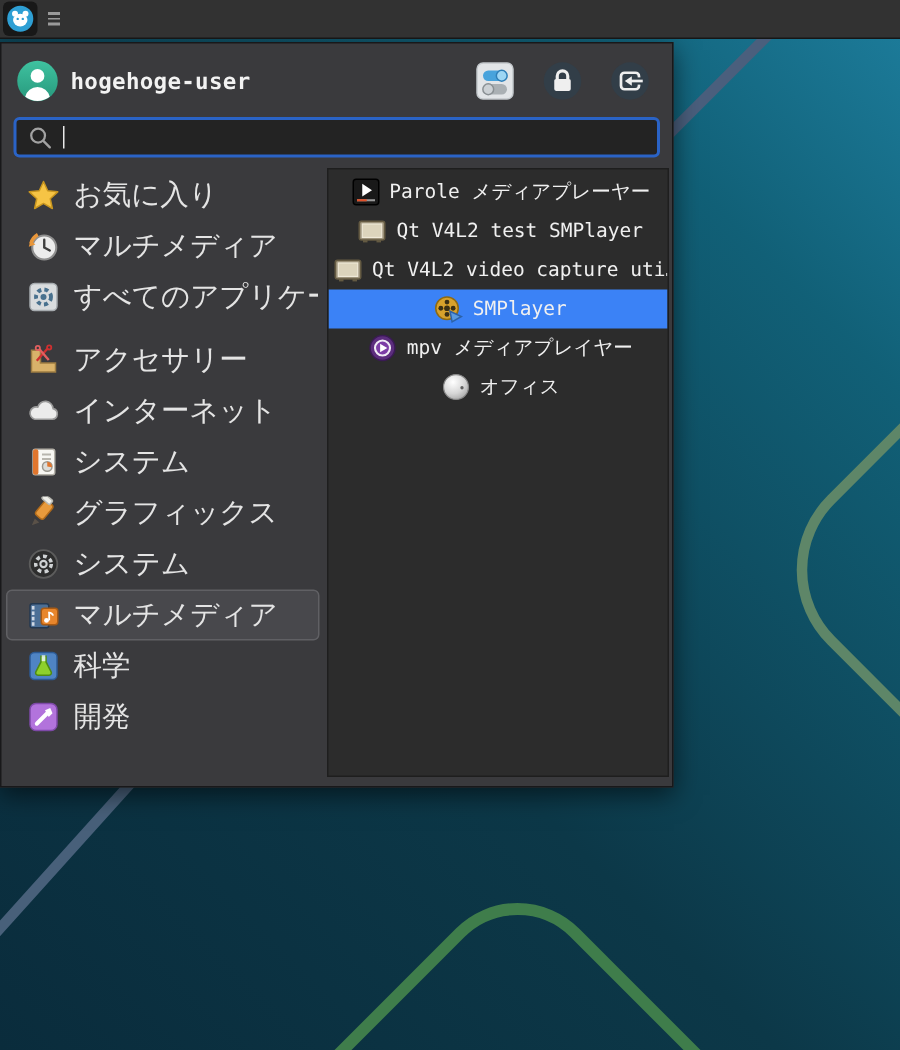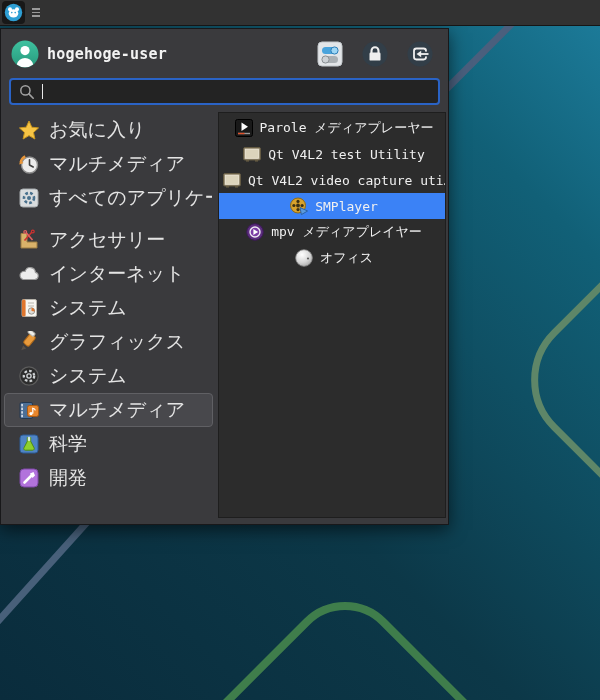--- a/index.html
+++ b/index.html
@@ -306,21 +306,21 @@
 
         <div class="app">
           <span class="icn">
             <svg width="20" height="20" viewBox="0 0 20 20">
               <rect x="1.5" y="3.5" width="17" height="12.5" rx="1.5" fill="#9a9078" stroke="#645a42"></rect>
               <rect x="3.5" y="5.3" width="13" height="9" fill="#dcd4bc" stroke="#efe9d8" stroke-width="0.8"></rect>
               <rect x="4" y="16" width="3" height="1.6" fill="#645a42"></rect>
               <rect x="13" y="16" width="3" height="1.6" fill="#645a42"></rect>
             </svg>
           </span>
-          <span class="lbl">Qt V4L2 test Utility</span>
+          <span class="lbl">Qt V4L2 test SMPlayer</span>
         </div>
 
         <div class="app">
           <span class="icn">
             <svg width="20" height="20" viewBox="0 0 20 20">
               <rect x="1.5" y="3.5" width="17" height="12.5" rx="1.5" fill="#9a9078" stroke="#645a42"></rect>
               <rect x="3.5" y="5.3" width="13" height="9" fill="#dcd4bc" stroke="#efe9d8" stroke-width="0.8"></rect>
               <rect x="4" y="16" width="3" height="1.6" fill="#645a42"></rect>
               <rect x="13" y="16" width="3" height="1.6" fill="#645a42"></rect>
             </svg>

